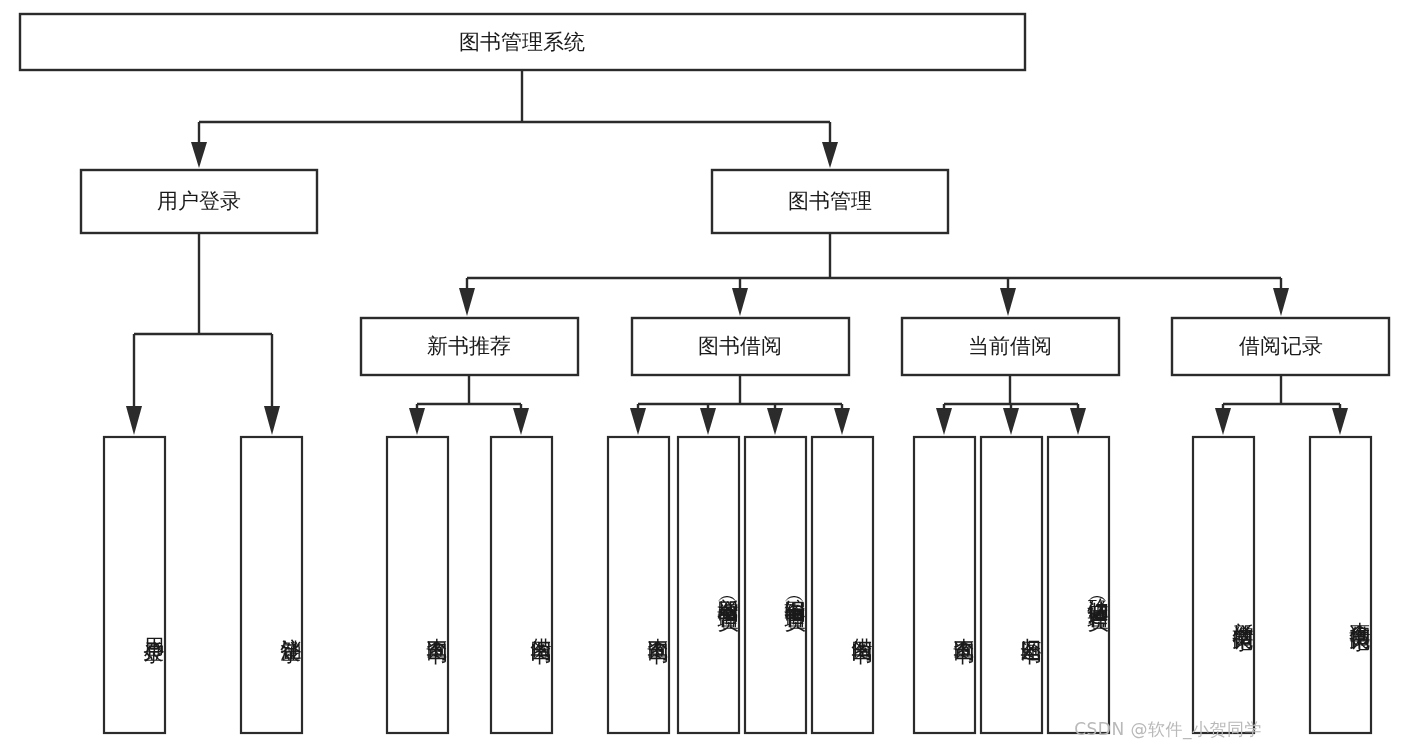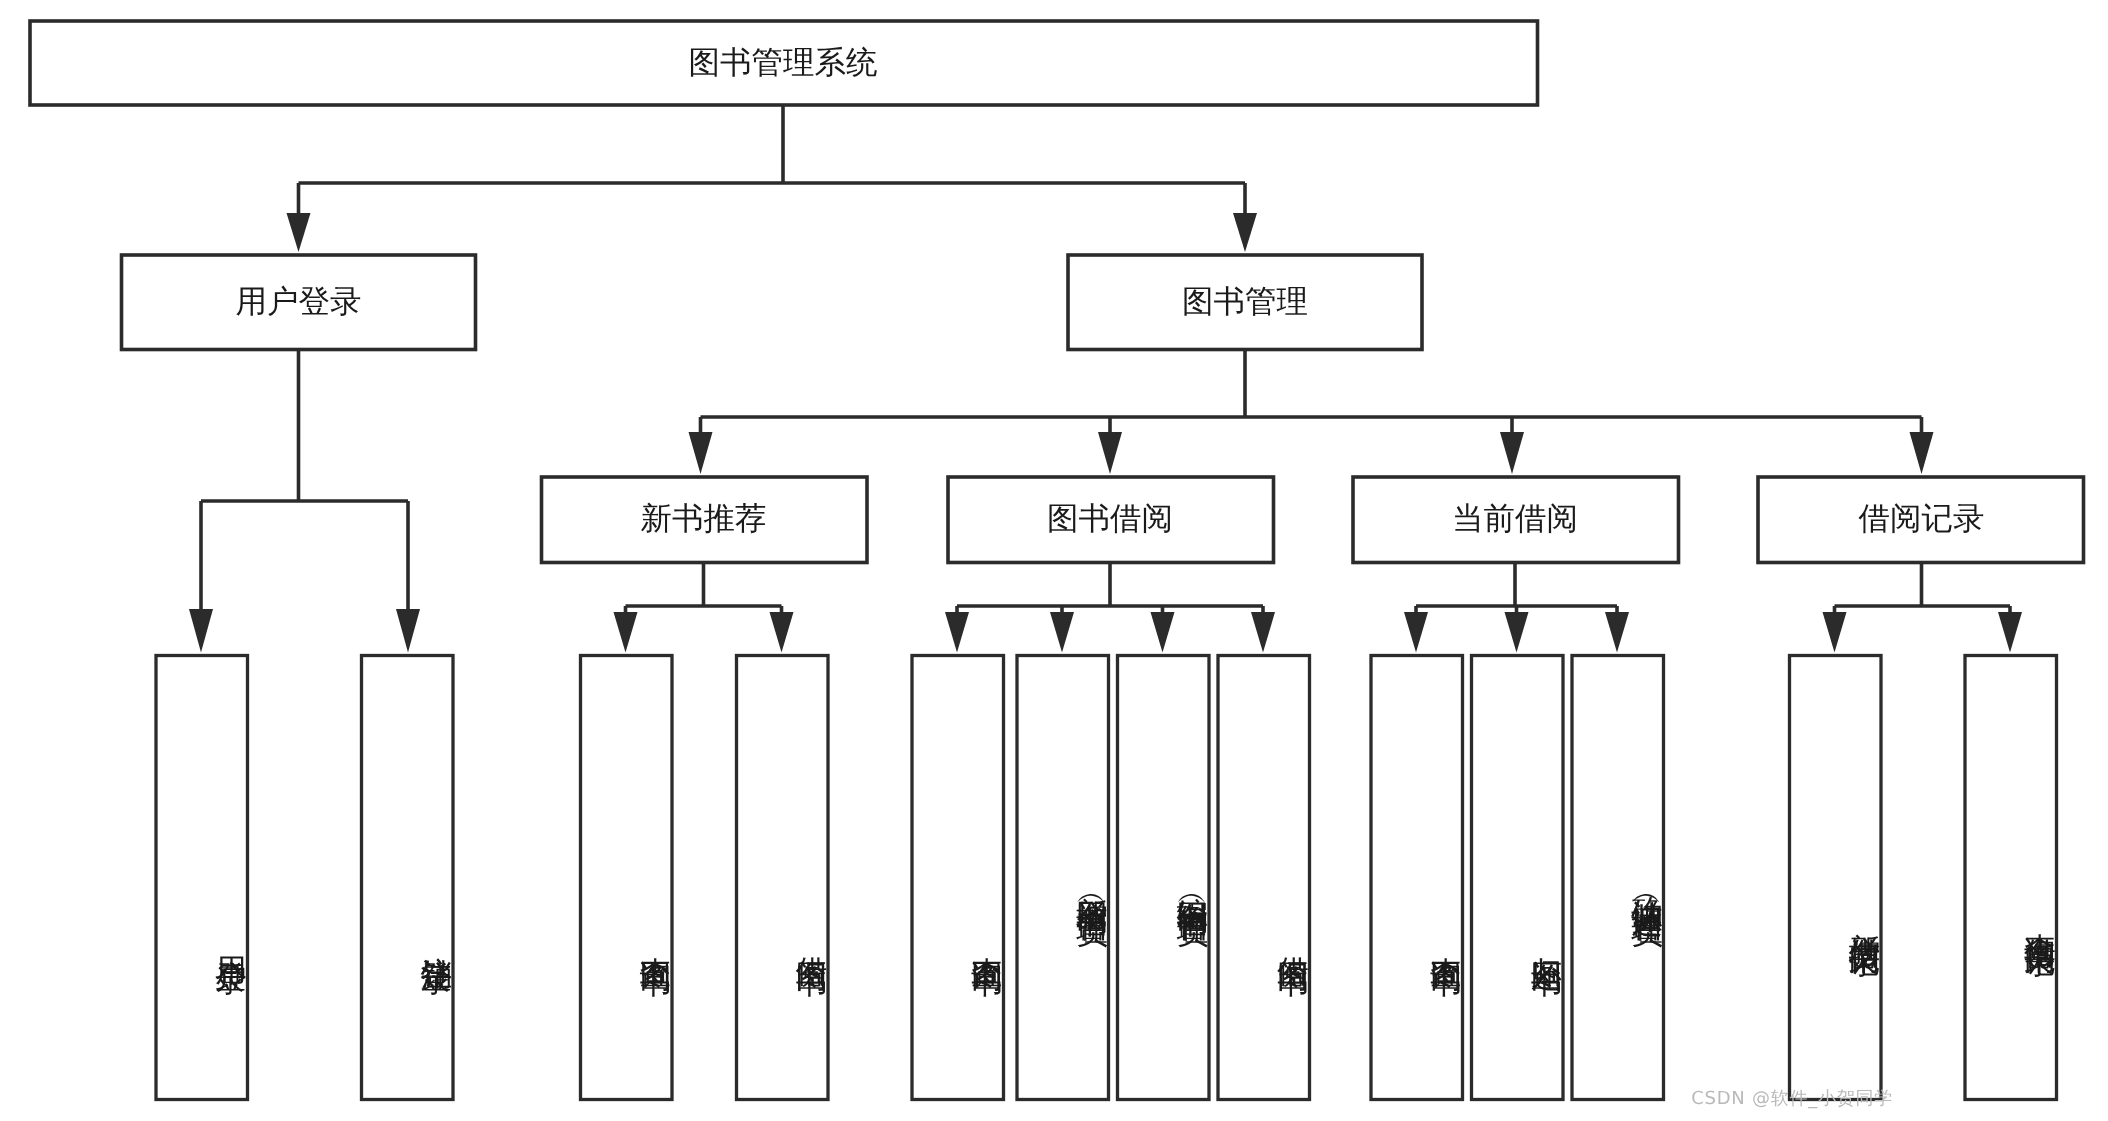--- a/index.html
+++ b/index.html
@@ -66,21 +66,21 @@
     display: flex;
     align-items: flex-start;
     justify-content: center;
     pointer-events: none;
   }
   .watermark {
     position: absolute;
     right: 8px;
     bottom: 6px;
     font-family: "DejaVu Sans", "Liberation Sans", sans-serif;
-    font-size: 12px;
+    font-size: 17px;
     color: #b9b9b9;
     white-space: nowrap;
     letter-spacing: 0.5px;
   }
 </style>
 </head>
 <body>
 
 <div id="diagram-root">
 

